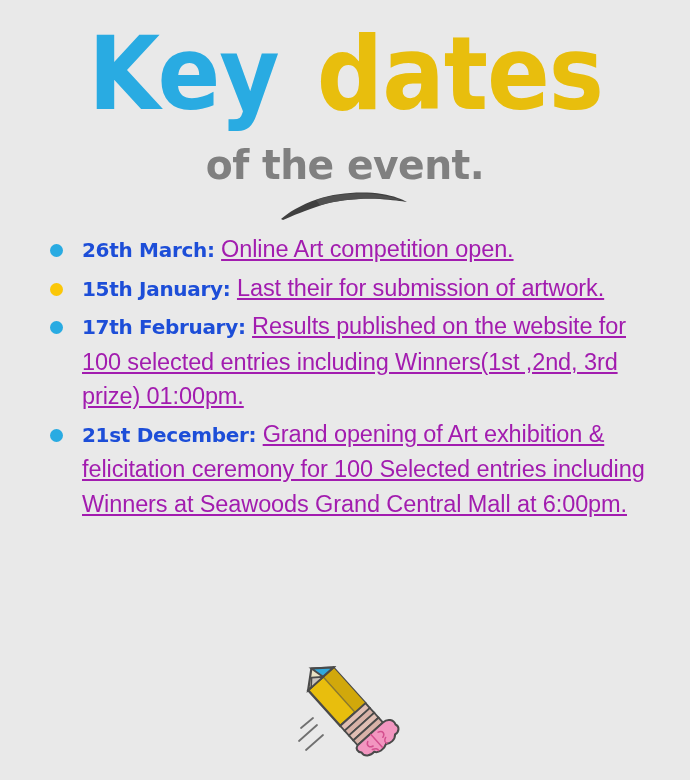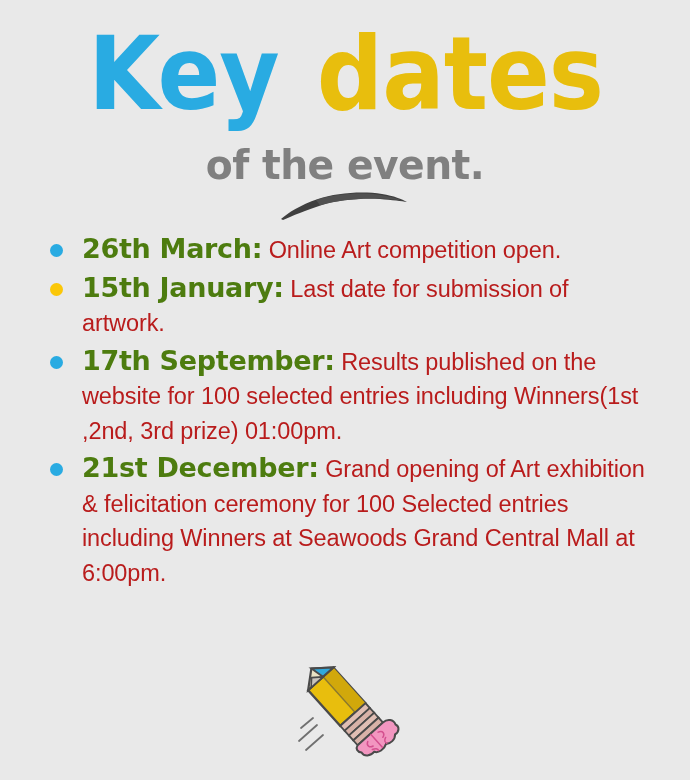--- a/index.html
+++ b/index.html
@@ -99,28 +99,29 @@
     position: absolute;
     left: 6px;
     top: 12px;
     width: 13px;
     height: 13px;
     border-radius: 50%;
   }
   .bullet-cyan   { background: #29abe2; }
   .bullet-yellow { background: #fbc707; }
   .date-label {
-    color: #4d7c0f;
+    color: #1d4ed8;
     font-weight: bold;
     font-family: "DejaVu Sans", sans-serif;
-    font-size: 27px;
+    font-size: 20px;
     letter-spacing: -0.3px;
   }
   .date-body {
-    color: #b91c1c;
+    color: #a21caf;
+    text-decoration: underline;
   }
 
   
   .pencil-art {
     position: absolute;
     left: 292px;
     top: 652px;
     width: 110px;
     height: 106px;
   }
@@ -149,25 +150,25 @@
 
   <ul class="date-list">
     <li class="date-item">
       <span class="bullet-dot bullet-cyan"></span>
       <span class="date-label">26th March:</span>
       <span class="date-body"> Online Art competition open.</span>
     </li>
     <li class="date-item">
       <span class="bullet-dot bullet-yellow"></span>
       <span class="date-label">15th January:</span>
-      <span class="date-body">  Last date for submission of artwork.</span>
+      <span class="date-body">  Last their for submission of artwork.</span>
     </li>
     <li class="date-item">
       <span class="bullet-dot bullet-cyan"></span>
-      <span class="date-label">17th September:</span>
+      <span class="date-label">17th February:</span>
       <span class="date-body"> Results published on the website for 100 selected entries including Winners(1st ,2nd, 3rd prize) 01:00pm.</span>
     </li>
     <li class="date-item">
       <span class="bullet-dot bullet-cyan"></span>
       <span class="date-label">21st December:</span>
       <span class="date-body"> Grand opening of Art exhibition &amp; felicitation ceremony for 100 Selected entries including Winners at Seawoods Grand Central Mall at 6:00pm.</span>
     </li>
   </ul>
 
   <div class="pencil-art">

